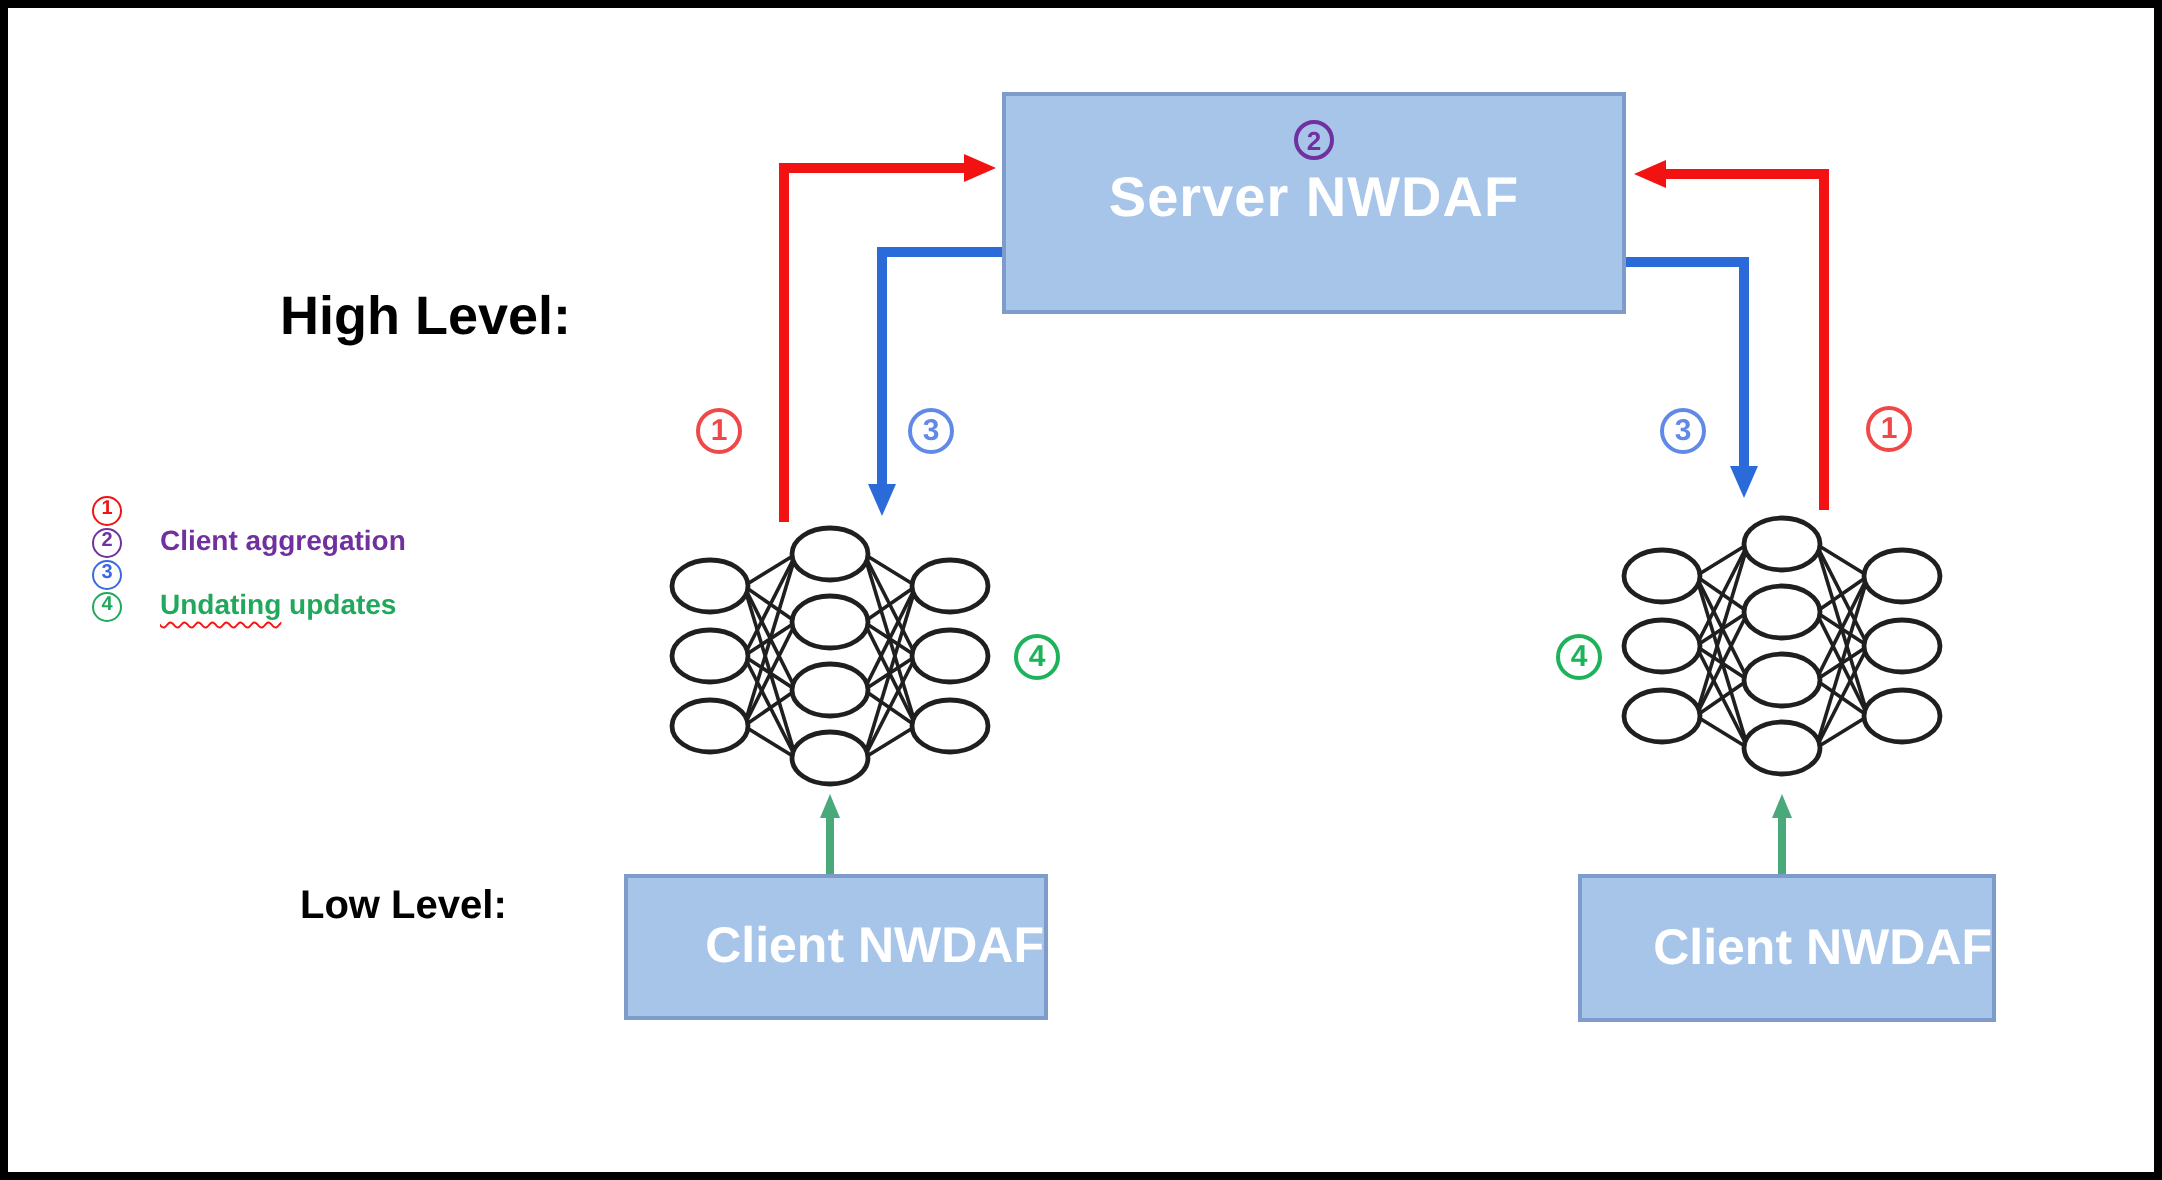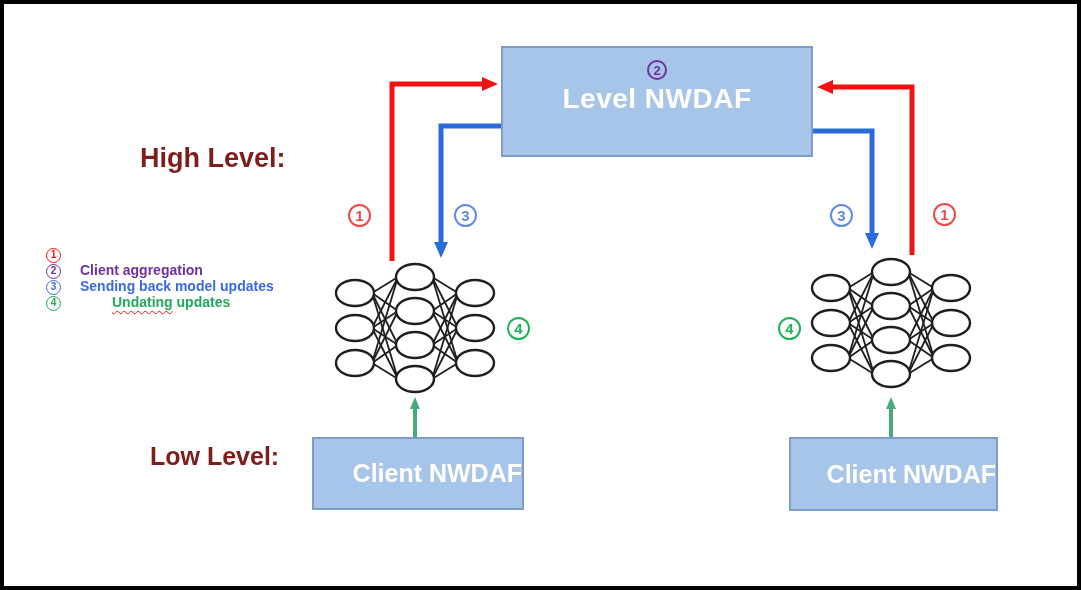--- a/index.html
+++ b/index.html
@@ -28,23 +28,23 @@
     position:absolute;background:var(--box-fill);border:2px solid var(--box-border);
     box-sizing:border-box;display:flex;align-items:center;justify-content:flex-end;
     color:#fff;font-weight:700;
   }
   .server{left:497px;top:42px;width:312px;height:111px;flex-direction:column;justify-content:flex-start;padding-top:12px;}
   .server .title{font-size:28px;letter-spacing:.5px;margin-top:3px;}
   .client-left{left:308px;top:433px;width:212px;height:73px;font-size:25px;}
   .client-right{left:785px;top:433px;width:209px;height:74px;font-size:25px;}
 
   
-  .section-label{position:absolute;font-weight:700;color:#7f1d1d;}
+  .section-label{position:absolute;font-weight:700;color:#000000;}
   .high{left:136px;top:139px;font-size:27px;}
-  .low{left:146px;top:438px;font-size:25px;}
+  .low{left:146px;top:438px;font-size:20px;}
 
   
   .num-circle{
     display:inline-flex;align-items:center;justify-content:center;
     border-radius:50%;border:1.5px solid currentColor;box-sizing:border-box;
     font-weight:700;line-height:1;
   }
   .flow-num{position:absolute;width:23px;height:23px;font-size:15px;border-width:2px;}
   .badge2{width:20px;height:20px;font-size:13px;border-width:2px;}
 
@@ -55,21 +55,21 @@
   .pos-l-upd{left:503px;top:313px;}
   .pos-r-upd{left:774px;top:313px;}
 
   
   .legend{position:absolute;left:42px;top:243px;font-size:14px;font-weight:700;line-height:15px;}
   .lrow{display:flex;align-items:flex-start;margin:0 0 1px 0;}
   .lrow .num-circle{flex:0 0 15px;width:15px;height:15px;font-size:10px;margin-right:19px;position:relative;top:0.5px;}
   .wavy{
     text-decoration-line:underline;text-decoration-style:wavy;
     text-decoration-color:var(--red);text-decoration-thickness:1px;
-    text-underline-offset:3px;text-decoration-skip-ink:none;margin-left:32px;
+    text-underline-offset:3px;text-decoration-skip-ink:none;
   }
 
   
   .c-red{color:var(--red);}
   .c-purple{color:var(--purple);}
   .c-blue{color:var(--blue-text);}
   .c-green{color:var(--green);}
   .c-label-red{color:var(--label-red);}
   .c-label-blue{color:var(--label-blue);}
   .c-label-green{color:var(--label-green);}
@@ -168,21 +168,21 @@
         <ellipse cx="80" cy="83" rx="19" ry="13" class="nn-node"></ellipse>
         <ellipse cx="80" cy="117" rx="19" ry="13" class="nn-node"></ellipse>
         <ellipse cx="140" cy="31" rx="19" ry="13" class="nn-node"></ellipse>
         <ellipse cx="140" cy="66" rx="19" ry="13" class="nn-node"></ellipse>
         <ellipse cx="140" cy="101" rx="19" ry="13" class="nn-node"></ellipse>
       </g>
   </svg>
 
   <div class="box server">
     <span class="num-circle badge2 c-purple">2</span>
-    <span class="title">Level NWDAF</span>
+    <span class="title">Server NWDAF</span>
   </div>
 
   <div class="box client-left">
     <span>Client NWDAF</span>
   </div>
 
   <div class="box client-right">
     <span>Client NWDAF</span>
   </div>
 
@@ -192,21 +192,20 @@
   <div class="legend">
     <div class="lrow c-red">
       <span class="num-circle">1</span>
     </div>
     <div class="lrow c-purple">
       <span class="num-circle">2</span>
       <span>Client aggregation</span>
     </div>
     <div class="lrow c-blue">
       <span class="num-circle">3</span>
-      <span>Sending back model updates</span>
     </div>
     <div class="lrow c-green">
       <span class="num-circle">4</span>
       <span>
         <span class="wavy">Undating</span><span> updates</span>
       </span>
     </div>
   </div>
 
   <span class="num-circle flow-num c-label-red pos-l-red">1</span>

